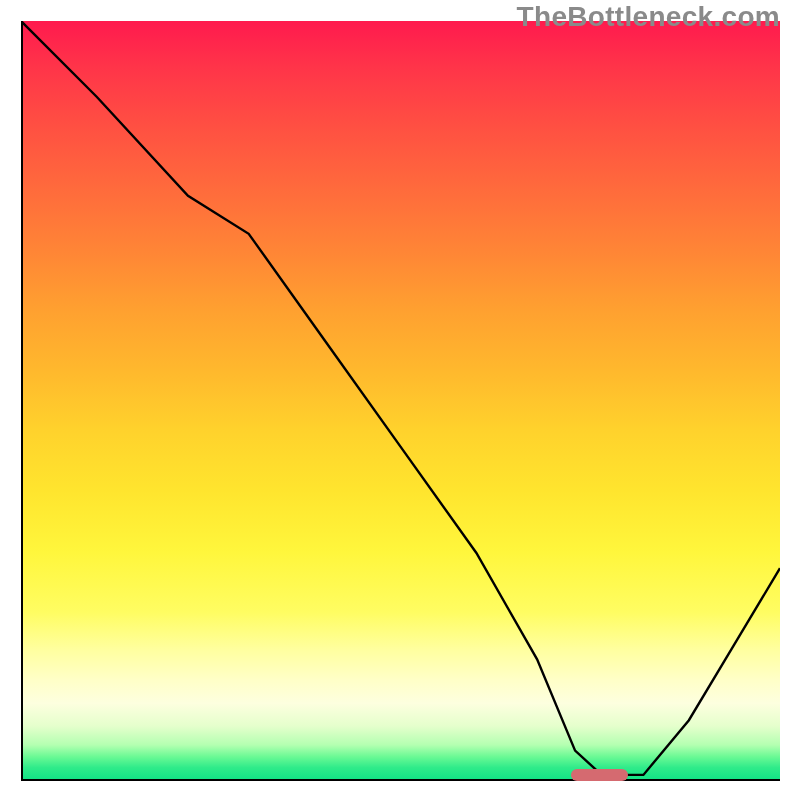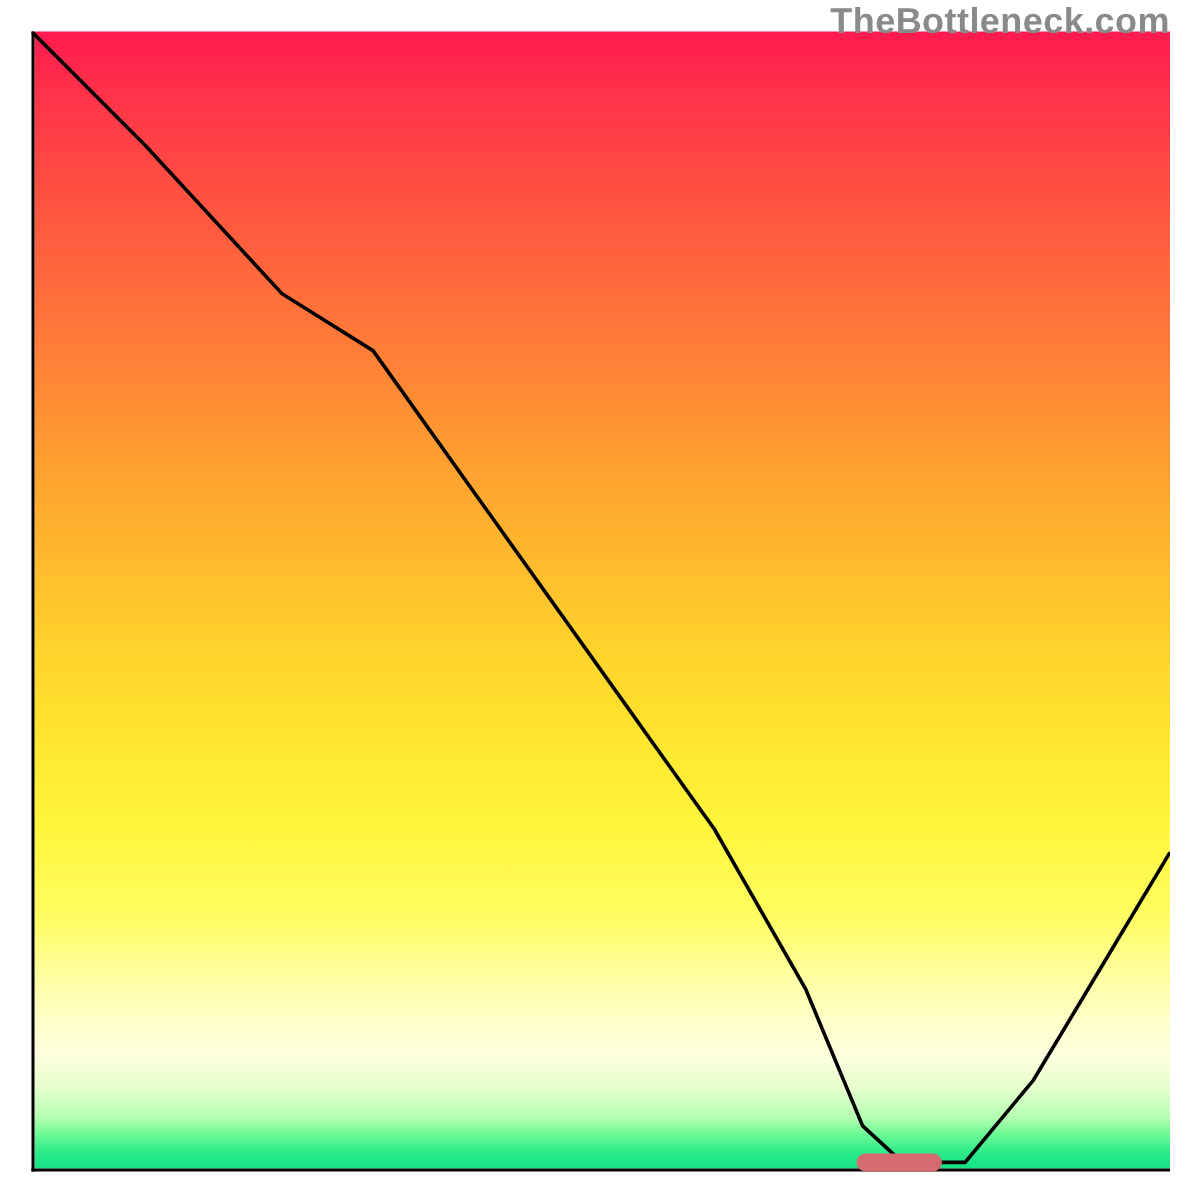--- a/index.html
+++ b/index.html
@@ -43,21 +43,21 @@
       #2feb8a 98.5%,
       #14e386 100%);
     border-left: 2.5px solid #000;
     border-bottom: 2.5px solid #000;
     box-sizing: border-box;
   }
   .watermark {
     position: absolute;
     right: 20px;
     top: 1px;
-    font-size: 24px;
+    font-size: 28px;
     font-weight: bold;
     color: #8a8a8a;
     letter-spacing: 0.3px;
   }
   .curve {
     position: absolute;
     left: 21px;
     top: 21px;
     width: 759px;
     height: 760px;

